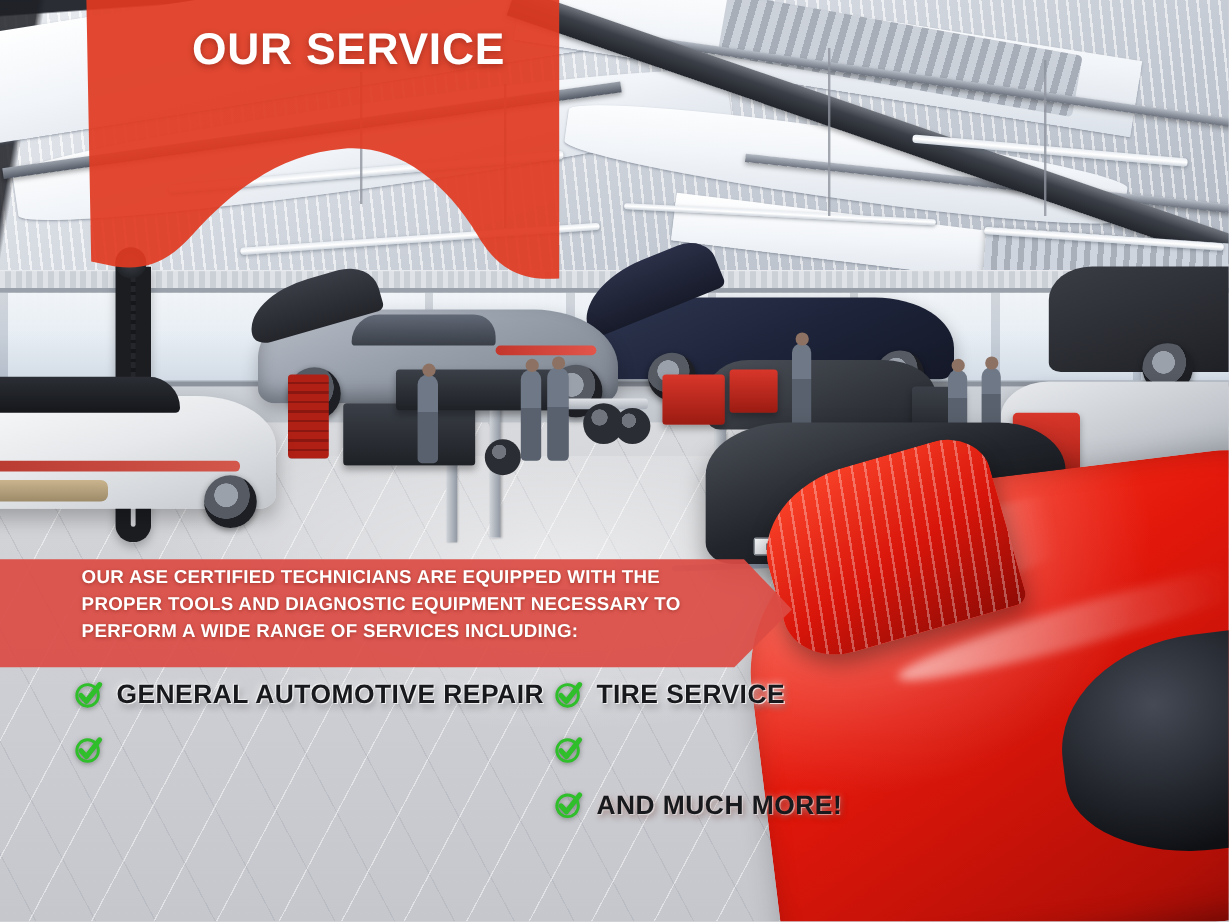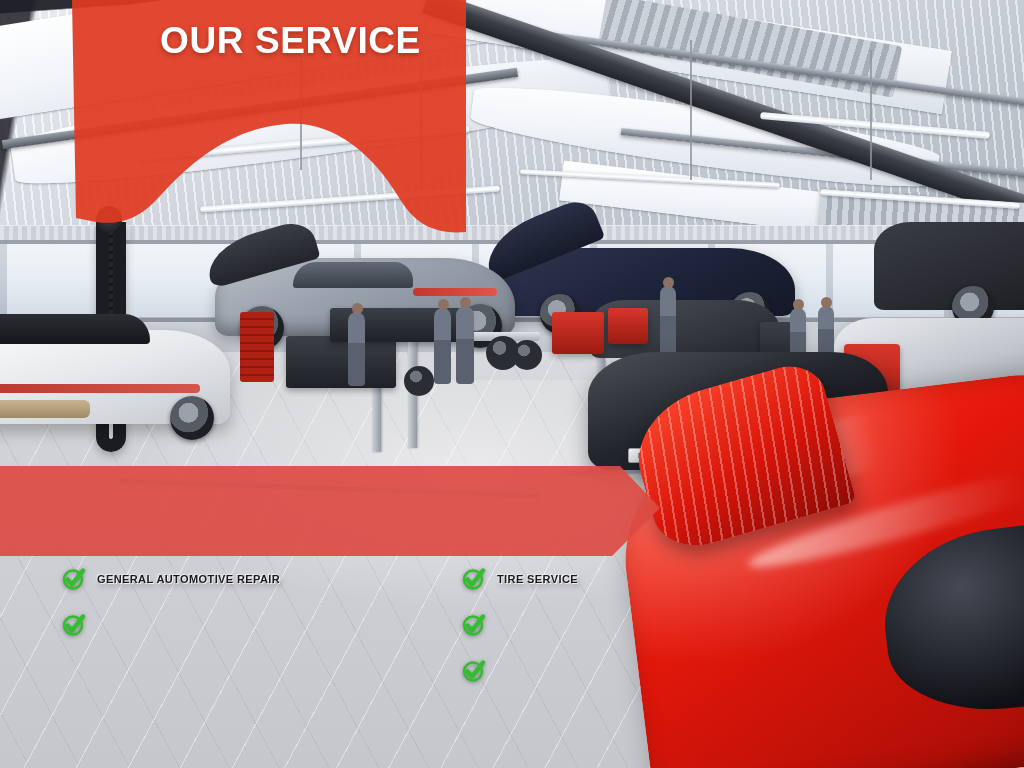--- a/index.html
+++ b/index.html
@@ -311,21 +311,21 @@
   }
   .col { position:absolute; top:0; }
   .col-left  { left:62px;  width:420px; }
   .col-right { left:462px; width:540px; }
 
   .item {
     position:relative; height:46px; display:flex; align-items:center; gap:11px;
   }
   .check { width:24px; height:24px; flex:0 0 24px; position:relative; filter:drop-shadow(0 1px 2px rgba(40,50,40,.5)); }
   .item-label {
-    font-weight:bold; font-size:11px; letter-spacing:.4px;
+    font-weight:bold; font-size:22px; letter-spacing:.4px;
     color:#18191c; text-transform:uppercase; white-space:nowrap;
     text-shadow:
       1px 1px 0 rgba(255,255,255,.75),
       -1px -1px 0 rgba(255,255,255,.55),
       0 0 7px rgba(255,255,255,.9),
       2px 3px 5px rgba(60,62,70,.55);
   }
   
   .col-right .item:nth-child(3) .item-label,
   .col-right .item:nth-child(4) .item-label { text-shadow:
@@ -452,20 +452,25 @@
   </svg>
 
   <div class="hdr-title">
     <div>OUR SERVICE</div>
   </div>
 
   <svg class="banner-shape" viewBox="0 0 700 104" preserveAspectRatio="none">
     <path d="M0,6 L620,6 L660,48 L612,96 L0,96 Z" fill="#DB4B43" fill-opacity="0.92"></path>
   </svg>
 
+  <div class="banner-text">
+    <div>OUR ASE CERTIFIED TECHNICIANS ARE EQUIPPED WITH THE</div>
+    <div>PROPER TOOLS AND DIAGNOSTIC EQUIPMENT NECESSARY TO</div>
+    <div>PERFORM A WIDE RANGE OF SERVICES INCLUDING:</div>
+  </div>
 
   <div class="list-wrap">
 
     <div class="col col-left">
       <div class="item">
         <span class="check">
           <svg viewBox="0 0 24 24" width="24" height="24">
             <circle cx="11" cy="12.5" r="9" fill="none" stroke="#2FBF2A" stroke-width="2.4"></circle>
             <path d="M5.5,12.5 L10,17.5 L21,3.5" fill="none" stroke="#2FBF2A" stroke-width="4.2" stroke-linecap="round" stroke-linejoin="round"></path>
           </svg>
@@ -500,17 +505,18 @@
           </svg>
         </span>
       </div>
       <div class="item">
         <span class="check">
           <svg viewBox="0 0 24 24" width="24" height="24">
             <circle cx="11" cy="12.5" r="9" fill="none" stroke="#2FBF2A" stroke-width="2.4"></circle>
             <path d="M5.5,12.5 L10,17.5 L21,3.5" fill="none" stroke="#2FBF2A" stroke-width="4.2" stroke-linecap="round" stroke-linejoin="round"></path>
           </svg>
         </span>
+        <span class="item-label">AND MUCH MORE!</span>
       </div>
     </div>
   </div>
 
 </div>
 
 </body></html>

